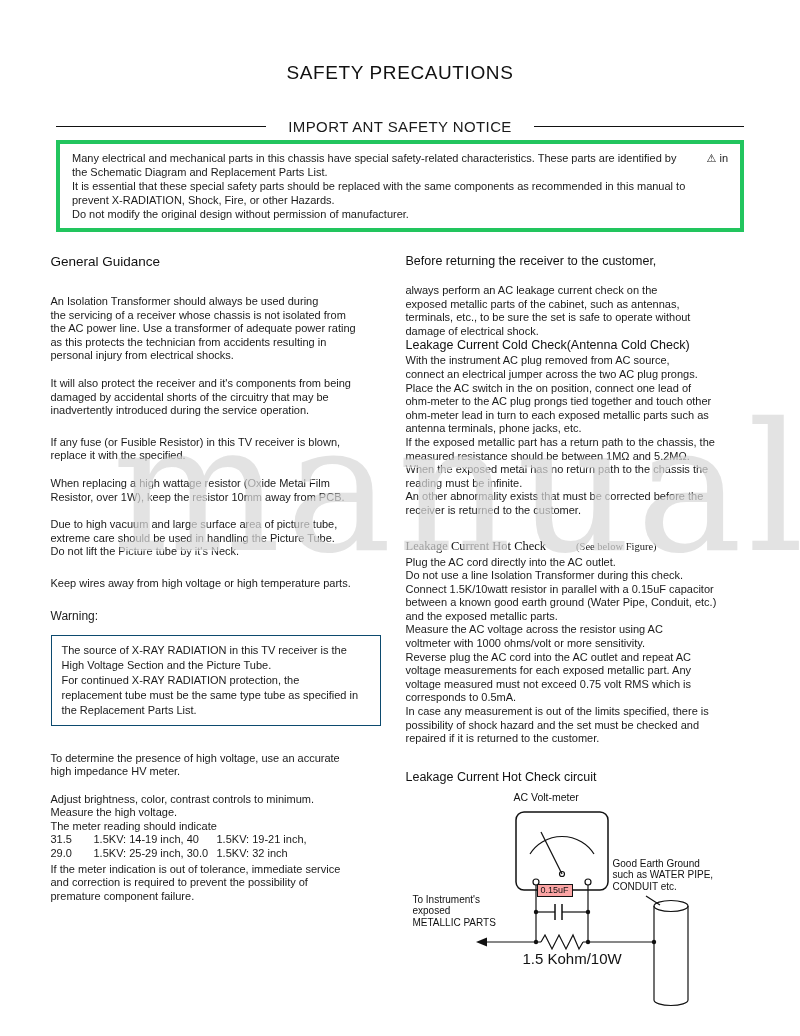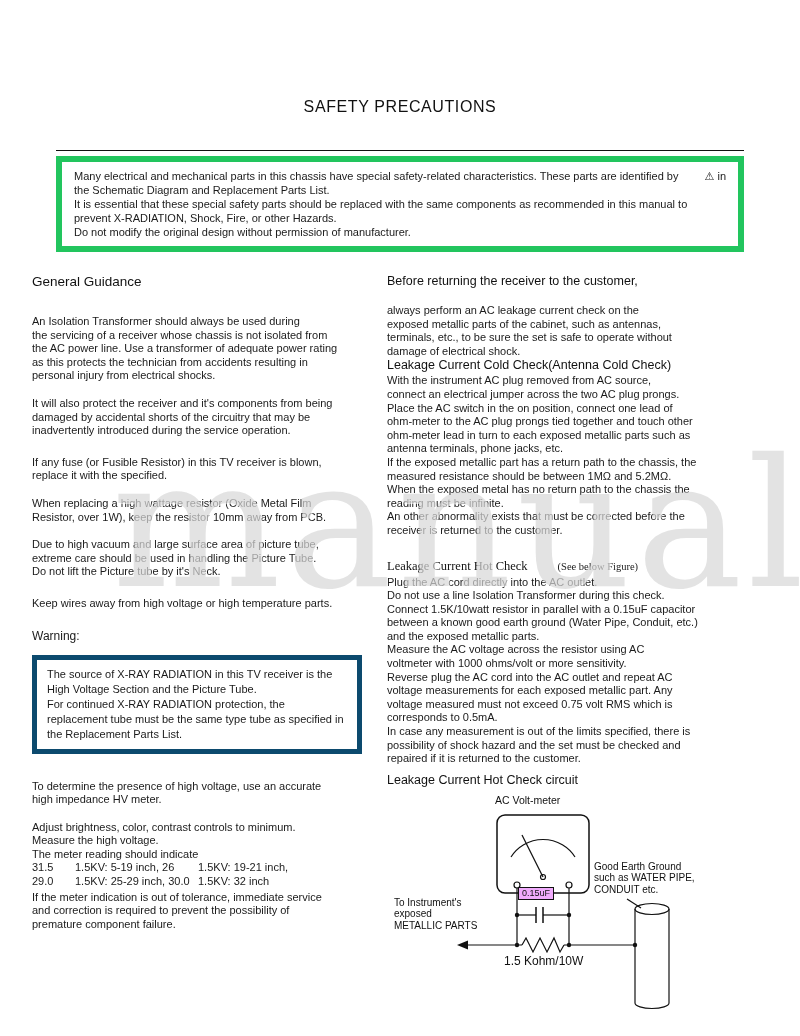--- a/index.html
+++ b/index.html
@@ -16,91 +16,92 @@
     position:absolute; left:112px; top:400px;
     font-family:"DejaVu Serif", serif;
     font-size:178px; letter-spacing:5px; line-height:1;
     color:rgba(155,155,155,0.28);
     text-shadow:1px 1px 0 rgba(255,255,255,0.6);
     z-index:10; pointer-events:none; user-select:none;
   }
 
   .doc-title {
     padding-top:62px; text-align:center;
-    font-size:16px; font-weight:400; letter-spacing:0.6px; color:#111;margin-top:36px;
+    font-size:19px; font-weight:400; letter-spacing:0.6px; color:#111;
   }
 
   .notice { margin:34px 56px 0 56px; }
   .notice-title-row { display:flex; align-items:center; }
   .rule { flex:1; border-top:1px solid #111; height:0; }
   .notice-title { padding:0 22px; font-size:15px; letter-spacing:0.4px; white-space:nowrap; }
   .notice-box {
-    margin-top:5px; border:6px solid #22c55e;
+    margin-top:5px; border:4px solid #22c55e;
     padding:7px 12px; font-size:11px; line-height:14px;
   }
   .notice-line1 { display:flex; justify-content:space-between; }
   .notice-tail { white-space:nowrap; margin-left:10px; }
   .warn-icon { font-size:11px; }
 
   .pre { white-space:pre-line; }
 
-  .columns { display:flex; margin-top:22px; padding-left:32px; gap:25px; }
+  .columns { display:flex; margin-top:22px; padding-left:32px; gap:25px;justify-content:center; }
   .col-left { width:330px; flex:none; }
   .col-right { width:376px; flex:none; }
 
   .h-section { font-size:13.5px; font-weight:400; color:#111; }
   .col-right .h-section { font-size:12.5px; }
   .h-row { display:flex; align-items:baseline; margin-top:21px;font-family:Liberation Serif, serif; }
   .h-note { font-size:10.5px; margin-left:30px; }
 
   .body { font-size:11px; line-height:13.6px; }
   .mt0  { margin-top:2px; }
   .mt14 { margin-top:14px; }
   .mt16 { margin-top:16px; }
   .mt18 { margin-top:18px; }
-  .mt19 { margin-top:7px; }
+  .mt19 { margin-top:24px; }
   .mt22 { }
   .mt26 { margin-top:26px; }
 
   .warning-label { font-size:12px; margin-top:18px; }
   .warning-box {
-    margin-top:12px; border:5px solid #0c4a6e;
+    margin-top:12px; border:1px solid #0c4a6e;
     padding:7px 10px; font-size:11px; line-height:15px;
   }
 
   .meter-rows { font-size:11px; line-height:13.6px; }
   .mrow { display:flex; }
   .mc1 { width:43px; flex:none; }
   .mc2 { width:123px; flex:none; }
   .mc3 { flex:1; }
 
   .diagram { position:relative; width:376px; height:228px; margin-top:8px; }
   .diagram svg { position:absolute; left:0; top:0; width:376px; height:228px; }
   .dlabel { position:absolute; font-size:10px; line-height:11.5px; color:#111; }
   .lbl-meter { left:108px; top:0; font-size:10.5px; }
   .lbl-ground { left:207px; top:66px; }
   .lbl-instrument { left:7px; top:102px; }
-  .lbl-cap { left:131px; top:92px; font-size:9px; line-height:11px; border:1px solid #111; padding:0 3px; background:#f0abfc; }
-  .lbl-res { left:117px; top:161px; font-size:12px; }
+  .lbl-cap { left:131px; top:92px; font-size:9px; line-height:11px; border:1px solid #111; padding:0 3px; background:#fca5a5; }
+  .lbl-res { left:117px; top:161px; font-size:15px; }
 
   .stroke { stroke:#111; fill:none; stroke-width:1.2; }
   .thick  { stroke:#111; fill:none; stroke-width:1.5; }
 </style>
 </head>
 <body>
 
 <div class="page">
 
   <div class="watermark">manual</div>
 
   <h1 class="doc-title">SAFETY PRECAUTIONS</h1>
 
   <section class="notice">
     <div class="notice-title-row">
       <span class="rule"></span>
+      <span class="notice-title">IMPORT ANT SAFETY NOTICE</span>
       <span class="rule"></span>
     </div>
     <div class="notice-box">
       <div class="notice-line1">
         <span>Many electrical and mechanical parts in this chassis have special safety-related characteristics. These parts are identified by</span>
         <span class="notice-tail"><span class="warn-icon">⚠</span>&nbsp;<span>in</span></span>
       </div>
       <div class="pre">the Schematic Diagram and Replacement Parts List.
 It is essential that these special safety parts should be replaced with the same components as recommended in this manual to
 prevent X-RADIATION, Shock, Fire, or other Hazards.
@@ -135,21 +136,21 @@
 replacement tube must be the same type tube as specified in
 the Replacement Parts List.</div>
       <p class="body pre mt26">To determine the presence of high voltage, use an accurate
 high impedance HV meter.</p>
       <p class="body pre mt14">Adjust brightness, color, contrast controls to minimum.
 Measure the high voltage.
 The meter reading should indicate</p>
       <div class="meter-rows">
         <div class="mrow">
           <span class="mc1">31.5</span>
-          <span class="mc2">1.5KV: 5-19 inch, 26</span>
+          <span class="mc2">1.5KV: 14-19 inch, 40</span>
           <span class="mc3">1.5KV: 19-21 inch,</span>
         </div>
         <div class="mrow">
           <span class="mc1">29.0</span>
           <span class="mc2">1.5KV: 25-29 inch, 30.0</span>
           <span class="mc3">1.5KV: 32 inch</span>
         </div>
       </div>
       <p class="body pre mt0">If the meter indication is out of tolerance, immediate service
 and correction is required to prevent the possibility of

